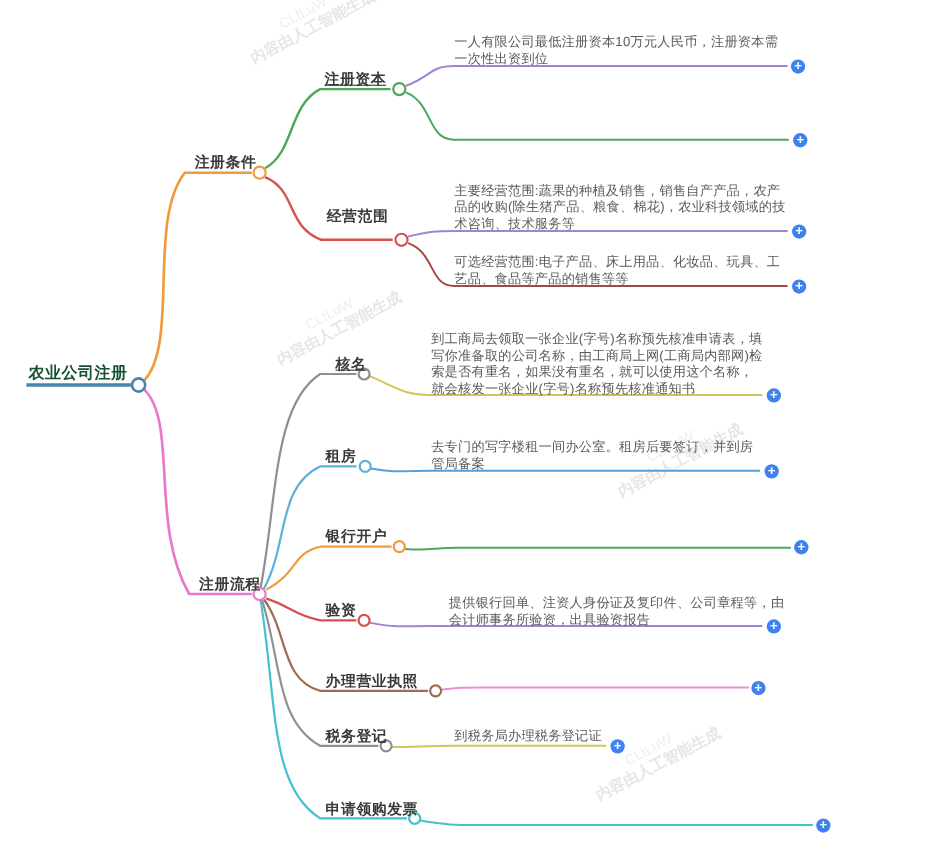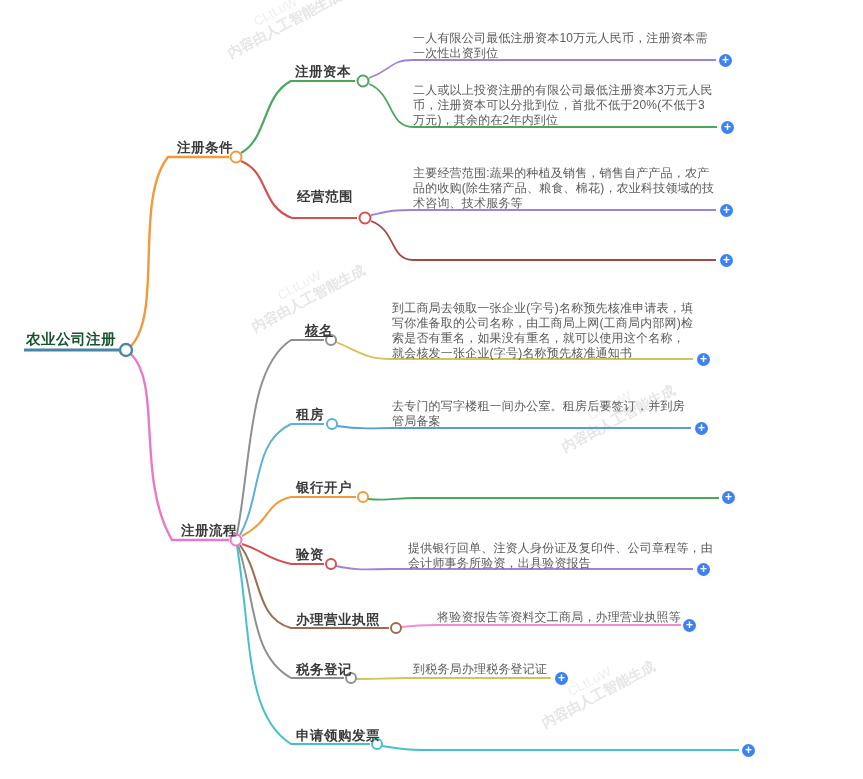--- a/index.html
+++ b/index.html
@@ -94,37 +94,36 @@
     <circle cx="363" cy="497" r="5" fill="#fff" stroke="#f09a3c" stroke-width="2"></circle>
     <circle cx="331" cy="564" r="5" fill="#fff" stroke="#d5504e" stroke-width="2"></circle>
     <circle cx="396" cy="628" r="5" fill="#fff" stroke="#9c6b50" stroke-width="2"></circle>
     <circle cx="351" cy="678" r="5" fill="#fff" stroke="#8f8f8f" stroke-width="2"></circle>
     <circle cx="377" cy="744" r="5" fill="#fff" stroke="#45c1ce" stroke-width="2"></circle>
   </svg>
 
   <div class="node node-root" style="left:26px;top:330px;">农业公司注册</div>
   <div class="node" style="left:177px;top:139px;">注册条件</div>
   <div class="node" style="left:181px;top:522px;">注册流程</div>
-  <div class="node" style="left:295px;top:63px;">注册资本</div>
+  <div class="node" style="left:295px;top:63px;text-decoration:underline;">注册资本</div>
   <div class="node" style="left:297px;top:188px;">经营范围</div>
   <div class="node" style="left:305px;top:322px;text-decoration:underline;">核名</div>
   <div class="node" style="left:296px;top:406px;">租房</div>
   <div class="node" style="left:296px;top:479px;">银行开户</div>
   <div class="node" style="left:296px;top:546px;">验资</div>
   <div class="node" style="left:296px;top:611px;">办理营业执照</div>
   <div class="node" style="left:296px;top:661px;">税务登记</div>
   <div class="node" style="left:296px;top:727px;">申请领购发票</div>
 
   <div class="leaf" style="left:413px;top:31px;width:303px;">一人有限公司最低注册资本10万元人民币，注册资本需一次性出资到位</div>
-  <div class="leaf" style="left:413px;top:83px;width:303px;">二人或以上投资注册的有限公司最低注册资本3万元人民币，注册资本可以分批到位，首批不低于20%(不低于3万元)，其余的在2年内到位</div>
   <div class="leaf" style="left:413px;top:166px;width:303px;">主要经营范围:蔬果的种植及销售，销售自产产品，农产品的收购(除生猪产品、粮食、棉花)，农业科技领域的技术咨询、技术服务等</div>
+  <div class="leaf" style="left:413px;top:231px;width:303px;">可选经营范围:电子产品、床上用品、化妆品、玩具、工艺品、食品等产品的销售等等</div>
   <div class="leaf" style="left:392px;top:399px;width:304px;">去专门的写字楼租一间办公室。租房后要签订，并到房管局备案</div>
   <div class="leaf" style="left:392px;top:301px;width:304px;">到工商局去领取一张企业(字号)名称预先核准申请表，填写你准备取的公司名称，由工商局上网(工商局内部网)检索是否有重名，如果没有重名，就可以使用这个名称，就会核发一张企业(字号)名称预先核准通知书</div>
   <div class="leaf" style="left:392px;top:541px;width:306px;margin-left:16px;">提供银行回单、注资人身份证及复印件、公司章程等，由会计师事务所验资，出具验资报告</div>
-  <div class="leaf leaf-nowrap" style="left:437px;top:610px;">将验资报告等资料交工商局，办理营业执照等</div>
   <div class="leaf leaf-nowrap" style="left:413px;top:662px;">到税务局办理税务登记证</div>
 
   <div class="plus" style="left:719px;top:54px;">+</div>
   <div class="plus" style="left:721px;top:121px;">+</div>
   <div class="plus" style="left:720px;top:204px;">+</div>
   <div class="plus" style="left:720px;top:254px;">+</div>
   <div class="plus" style="left:697px;top:353px;">+</div>
   <div class="plus" style="left:695px;top:422px;">+</div>
   <div class="plus" style="left:722px;top:491px;">+</div>
   <div class="plus" style="left:697px;top:563px;">+</div>

